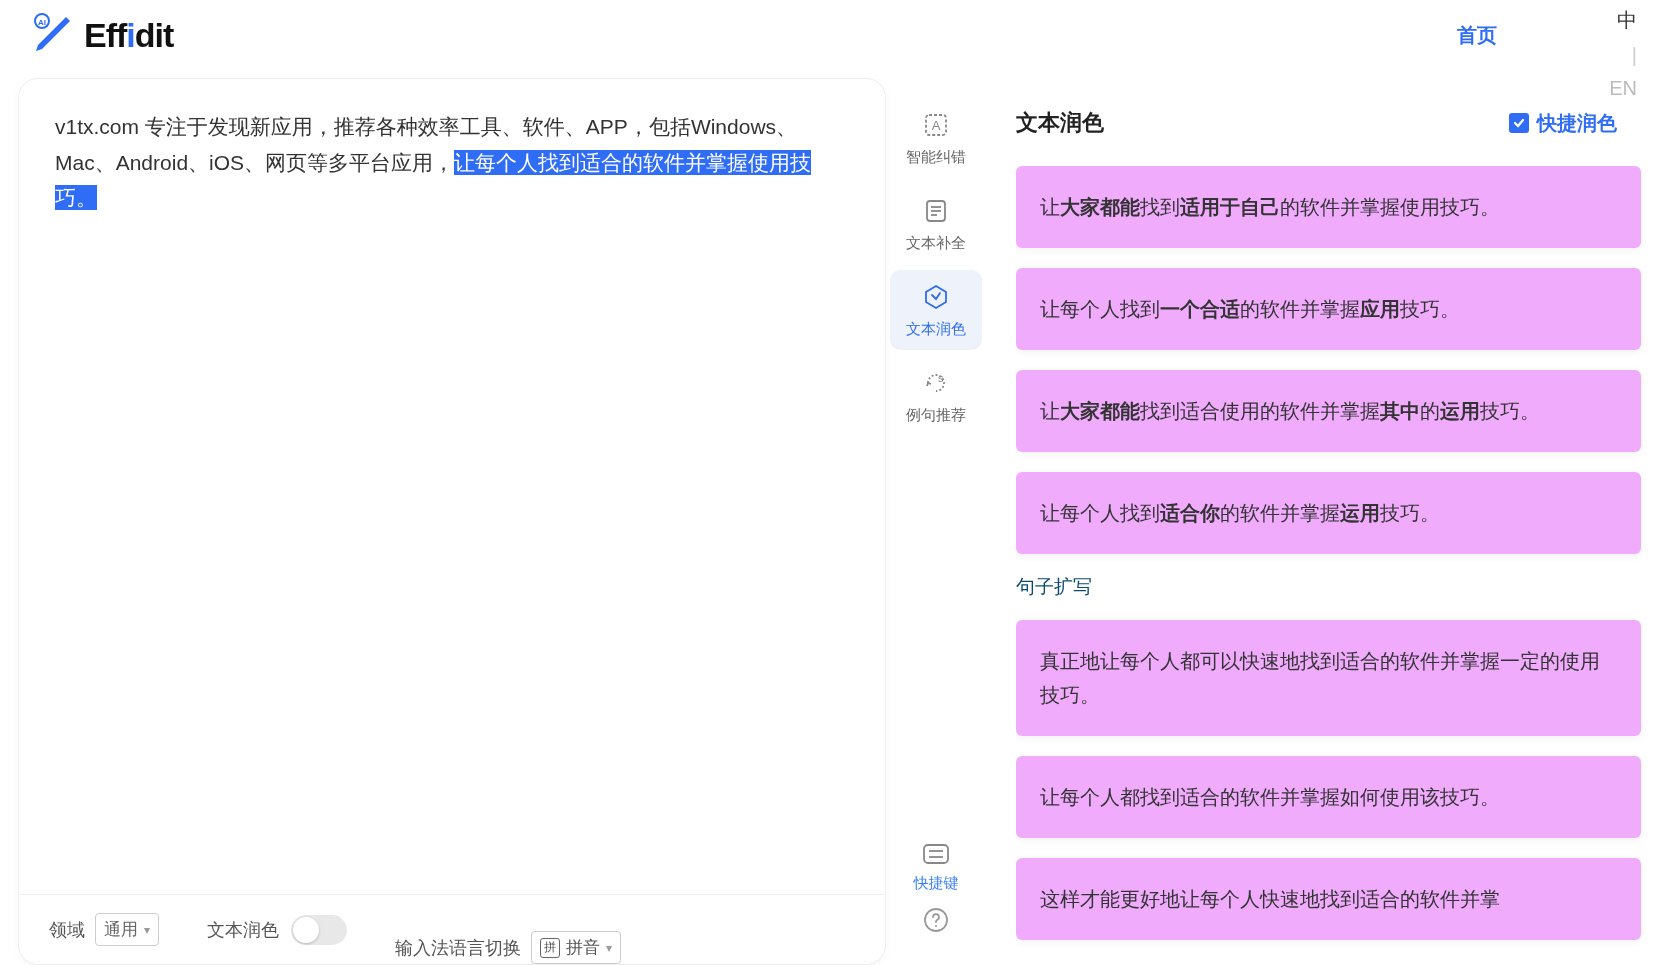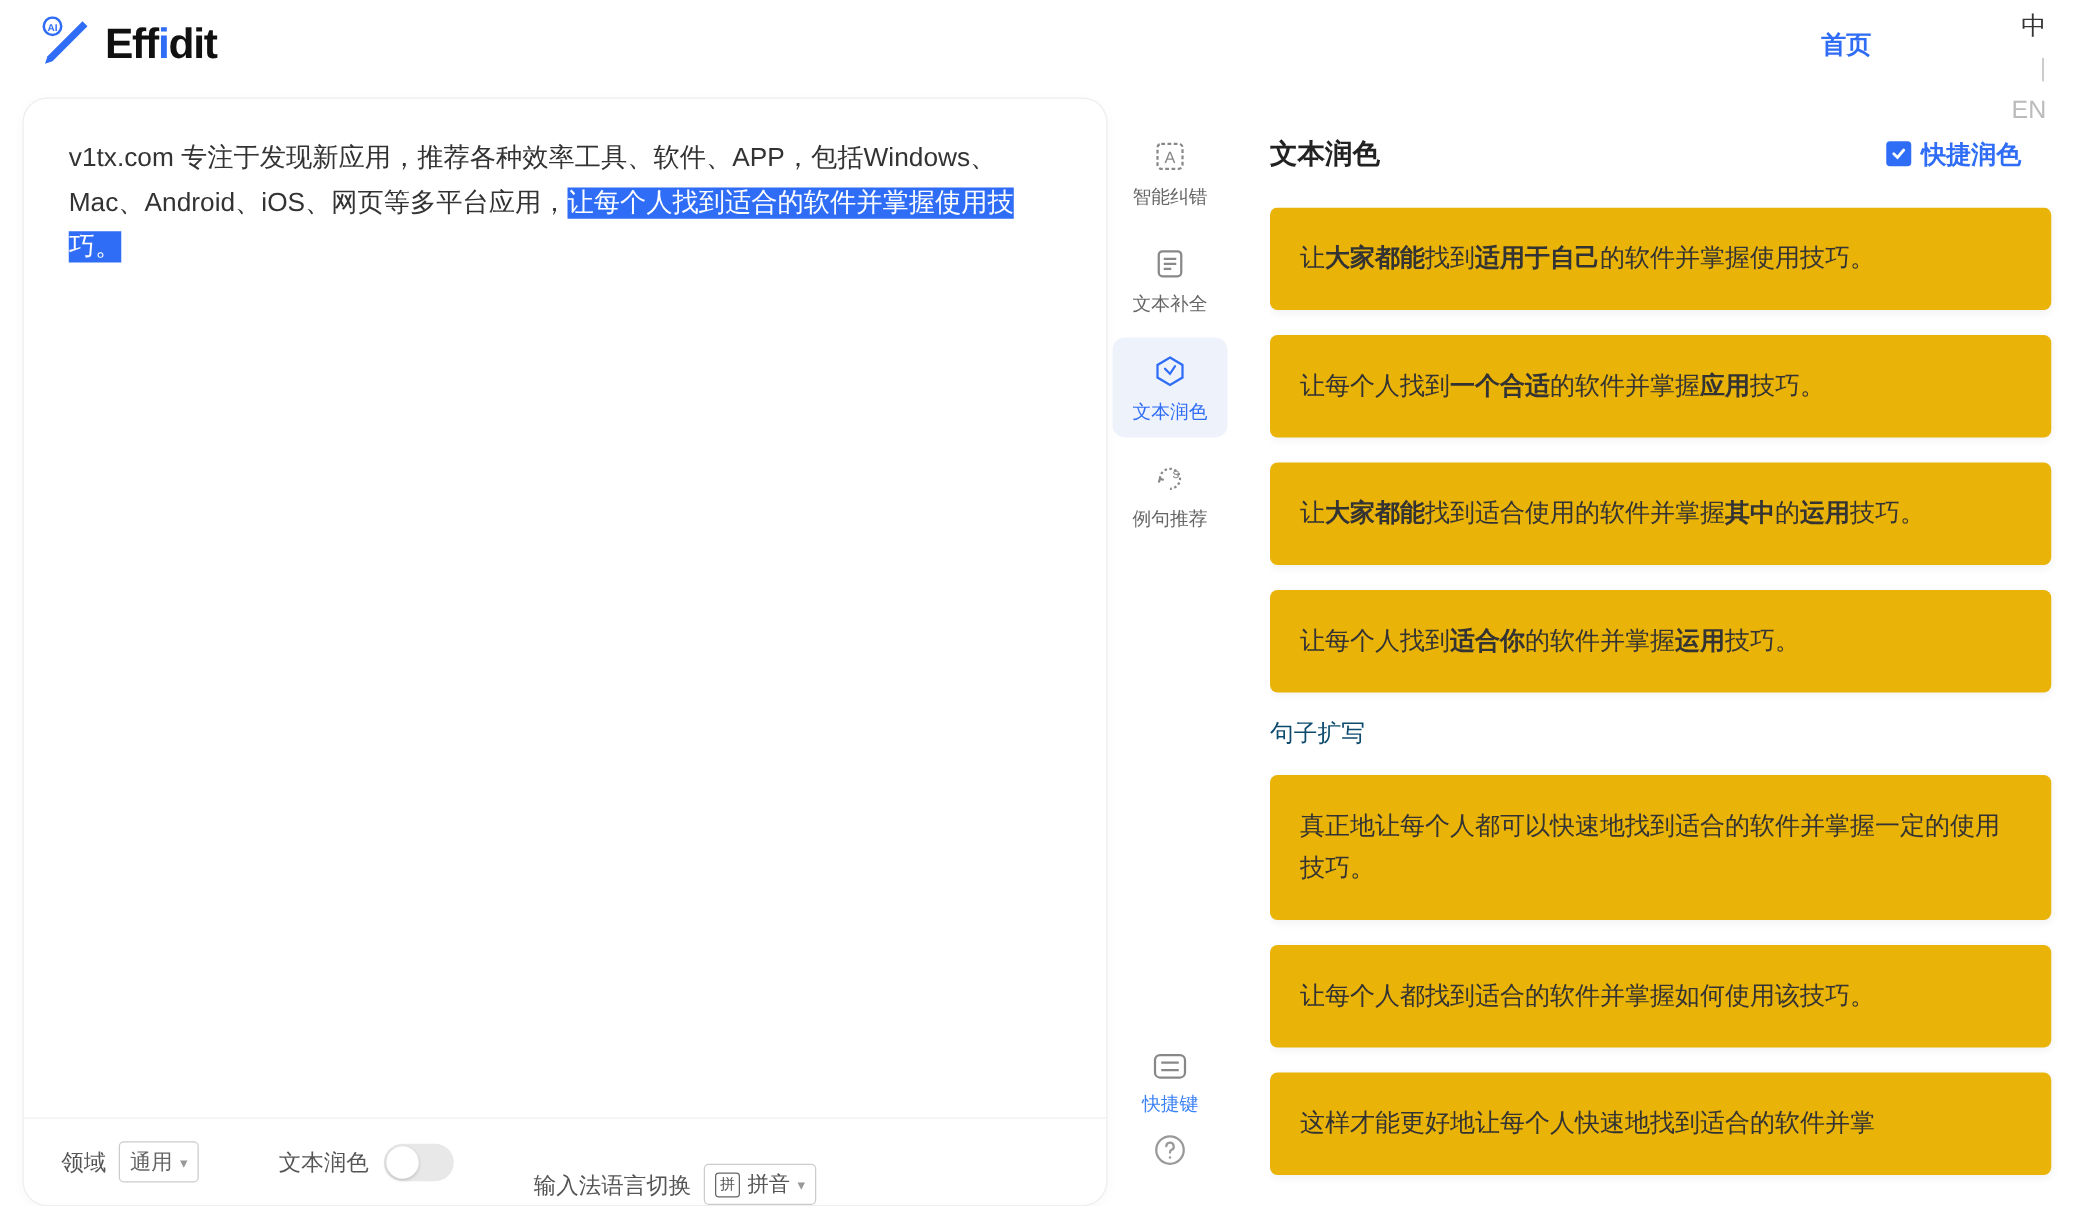--- a/index.html
+++ b/index.html
@@ -75,21 +75,21 @@
   background: #2f6df6;
   color: #fff;
   padding: 1px 0;
 }
 .editor-footer {
   height: 70px;
   border-top: 1px solid #f0f0f0;
   display: flex;
   align-items: center;
   padding: 0 30px;
-  gap: 64px;
+  gap: 48px;
   font-size: 18px;
   color: #555;
 }
 .domain-group { display: flex; align-items: center; gap: 10px; }
 .domain-select {
   border: 1px solid #ccc;
   border-radius: 4px;
   padding: 4px 8px;
   display: flex;
   align-items: center;
@@ -225,21 +225,21 @@
 .result-list {
   flex: 1;
   overflow-y: auto;
   padding-right: 16px;
   position: relative;
 }
 .result-list::-webkit-scrollbar { width: 14px; }
 .result-list::-webkit-scrollbar-track { background: #f3f3f3; border-radius: 0; }
 .result-list::-webkit-scrollbar-thumb { background: #d4d4d4; border-radius: 0; }
 .result-card {
-  background: #eab308;
+  background: #f0abfc;
   box-shadow: 0 2px 8px rgba(0,0,0,0.06);
   border-radius: 6px;
   padding: 24px 24px;
   margin-bottom: 20px;
   font-size: 20px;
   line-height: 1.7;
   color: #333;
 }
 .result-card b { font-weight: 700; }
 .section-label {

